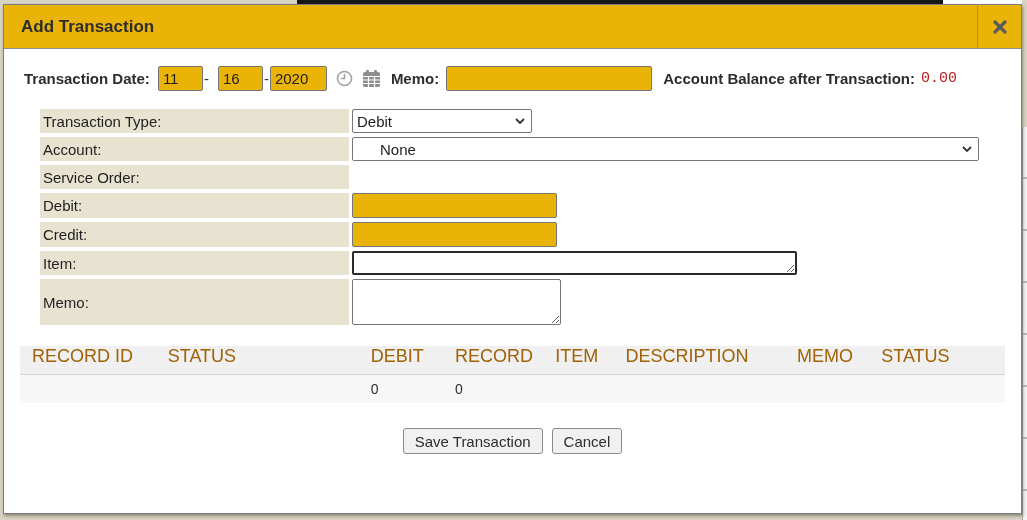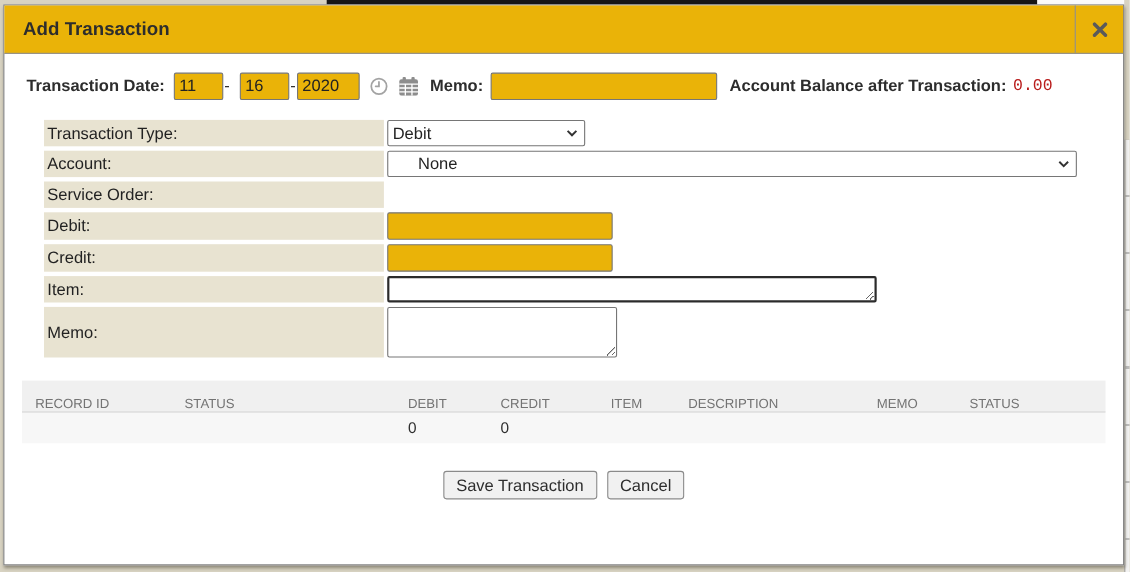--- a/index.html
+++ b/index.html
@@ -83,22 +83,22 @@
   }
   .btn {
     background:#f1f1f1; border:1px solid #8a8a8a; border-radius:3px;
     font-family:inherit; font-size:15px; color:#2d2d2d;
     height:26px; padding:0 11px; cursor:pointer;
   }
   .add-entry-row { margin:9px 0 0 349px; }
   
   .entries { margin:21px 16px 0 16px; }
   .ehead {
-    display:flex; align-items:flex-end; height:28px;
-    background:#f0f0f0; color:#737373; font-size:12px;
+    display:flex; align-items:flex-start; height:28px;
+    background:#f0f0f0; color:#a16207; font-size:18px;
   }
   .erow {
     display:flex; align-items:center; height:29px;
     background:#f7f7f7; border-top:1px solid #d2d2d2;
     font-size:14px; color:#2e2e2e;
   }
   .ecell { padding-left:12px; overflow:hidden; white-space:nowrap; }
   .c0 { width:137px; } .c1 { width:205px; } .c2 { width:85px; } .c3 { width:101px; }
   .c4 { width:71px; }  .c5 { width:173px; } .c6 { width:85px; } .c7 { width:137px; }
   
@@ -213,21 +213,21 @@
       </div>
     </div>
 
   </div>
 
   <div class="entries">
     <div class="ehead">
       <span class="ecell c0">RECORD ID</span>
       <span class="ecell c1">STATUS</span>
       <span class="ecell c2">DEBIT</span>
-      <span class="ecell c3">CREDIT</span>
+      <span class="ecell c3">RECORD</span>
       <span class="ecell c4">ITEM</span>
       <span class="ecell c5">DESCRIPTION</span>
       <span class="ecell c6">MEMO</span>
       <span class="ecell c7">STATUS</span>
     </div>
     <div class="erow">
       <span class="ecell c0"></span>
       <span class="ecell c1"></span>
       <span class="ecell c2">0</span>
       <span class="ecell c3">0</span>

